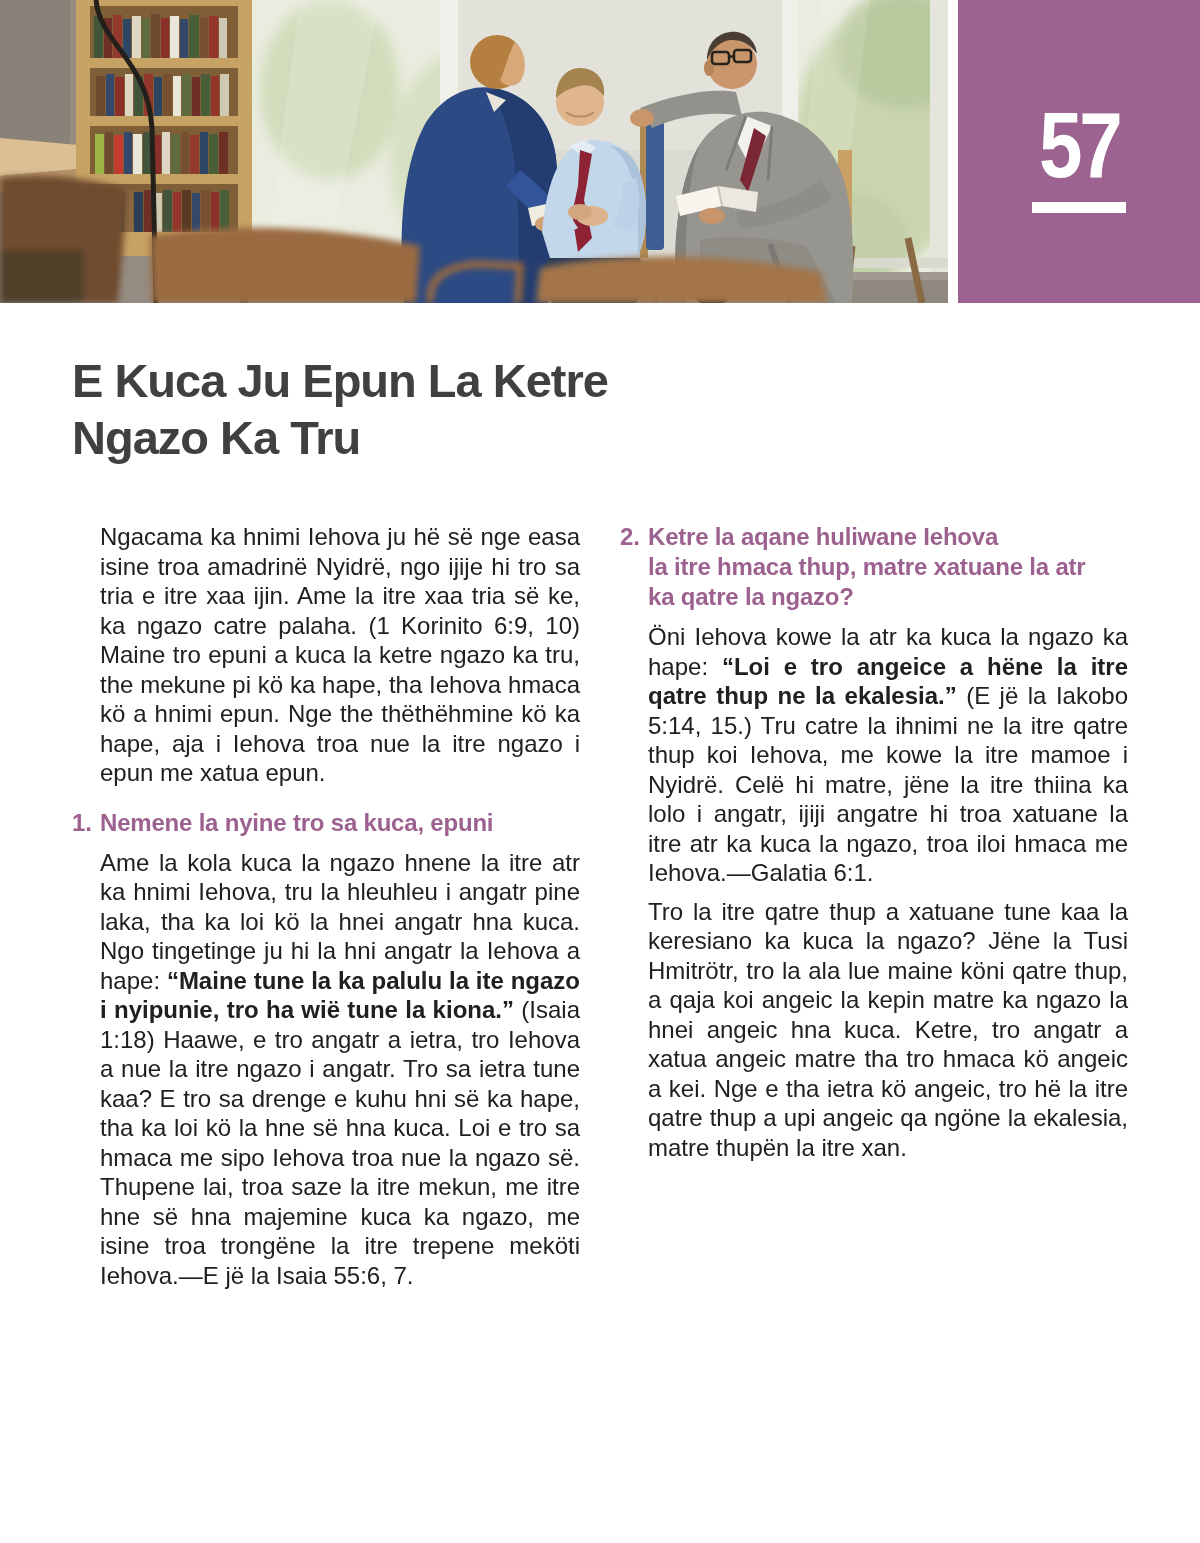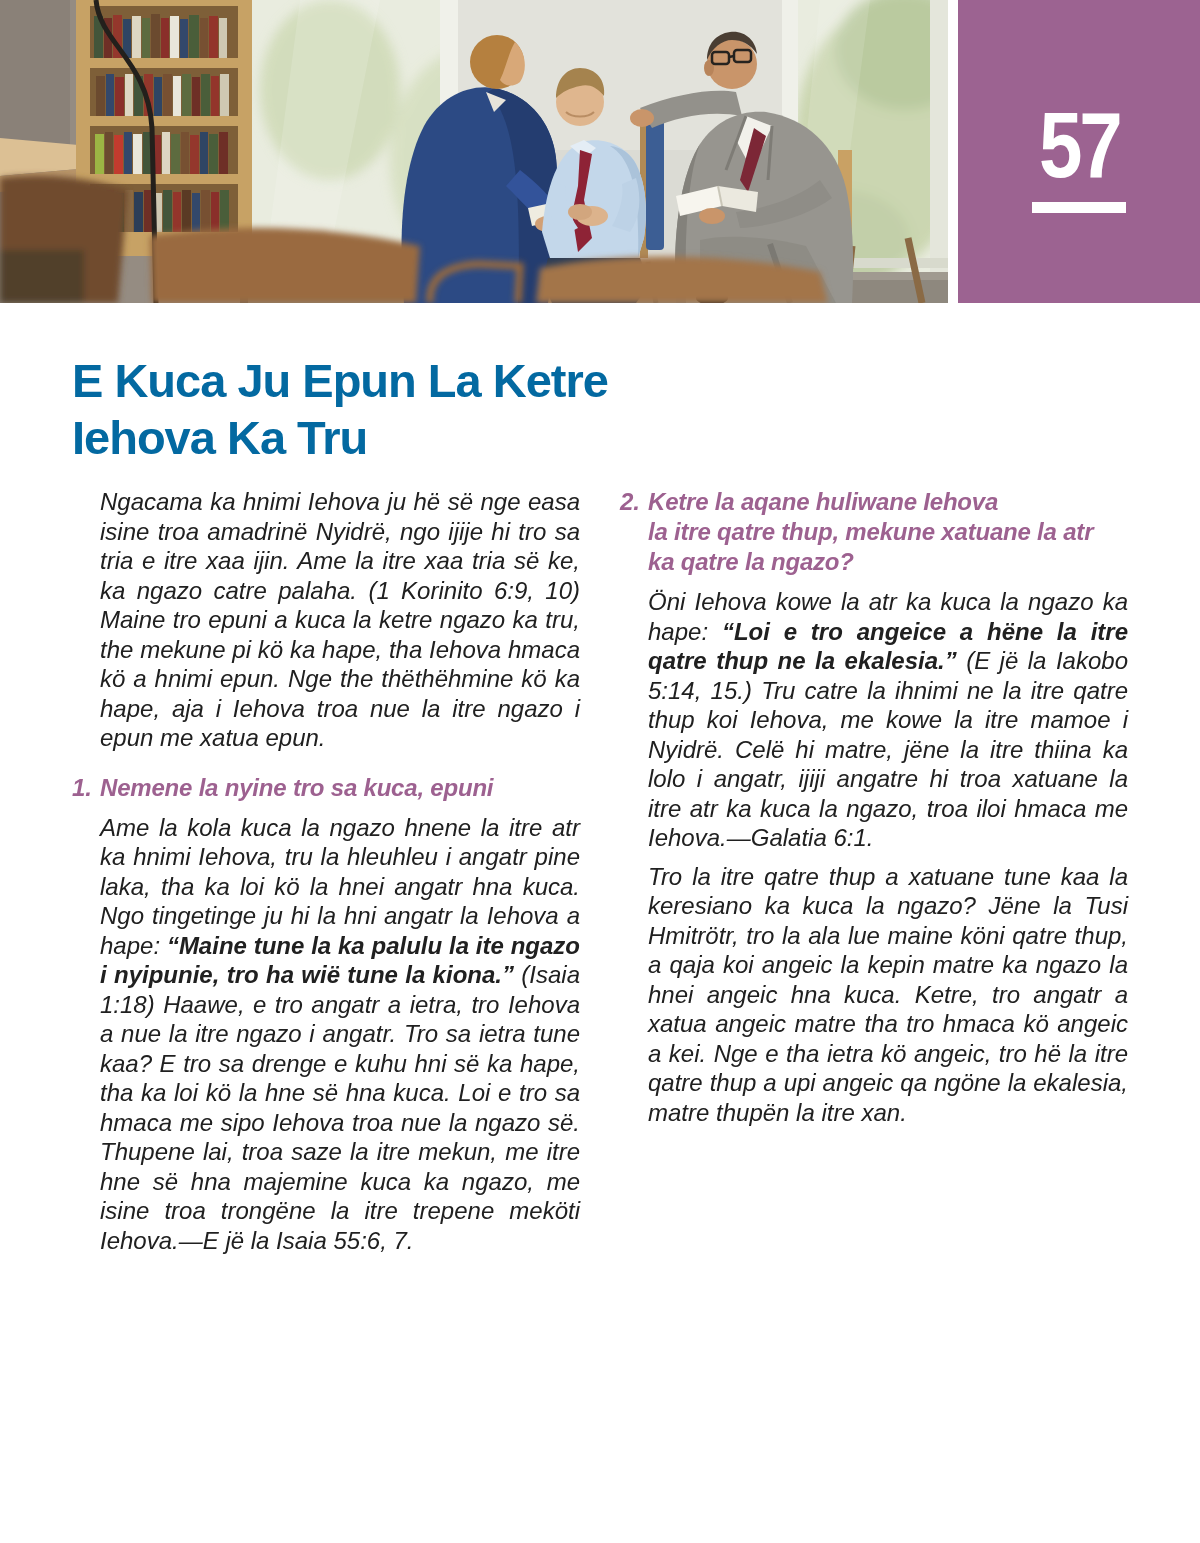--- a/index.html
+++ b/index.html
@@ -20,25 +20,25 @@
   }
   .chapter-number{
     color:#fff;font-size:92px;font-weight:bold;line-height:0.9;
     letter-spacing:-4px;transform:scaleX(.85);
   }
   .chapter-rule{width:94px;height:11px;background:#fff;margin-top:16px;}
 
   
   .page-title{
     margin:49px 0 0 72px;font-size:47px;line-height:57px;font-weight:bold;
-    color:#0369a1;letter-spacing:-1px;
+    color:#404040;letter-spacing:-1px;
   }
 
   
-  .columns{display:flex;margin:21px 72px 0 72px;font-style:italic;}
+  .columns{display:flex;margin:56px 72px 0 72px;}
   .col{width:508px;box-sizing:border-box;}
   .col-left{margin-right:40px;}
 
   .body-para{
     margin:0 0 9px 0;padding-left:28px;
     font-size:24px;line-height:29.5px;text-align:justify;color:#202020;
   }
   .seg-bold{font-weight:bold;}
 
   .question{
@@ -252,40 +252,40 @@
     </svg>
 
     <div class="chapter-box">
       <div class="chapter-number">57</div>
       <div class="chapter-rule"></div>
     </div>
   </header>
 
   <h1 class="page-title">
       <span class="tline">E Kuca Ju Epun La Ketre</span>
-      <span class="tline">Iehova Ka Tru</span>
+      <span class="tline">Ngazo Ka Tru</span>
     </h1>
 
   <div class="columns">
 
     <div class="col col-left">
       <p class="body-para"><span>Ngacama ka hnimi Iehova ju hë së nge easa isine troa amadrinë Nyidrë, ngo ijije hi tro sa tria e itre xaa ijin. Ame la itre xaa tria së ke, ka ngazo catre palaha. (1 Korinito 6:9, 10) Maine tro epuni a kuca la ketre ngazo ka tru, the mekune pi kö ka hape, tha Iehova hmaca kö a hnimi epun. Nge the thëthëhmine kö ka hape, aja i Iehova troa nue la itre ngazo i epun me xatua epun.</span></p>
 
       <div class="question">
         <span class="qnum">1.</span>
         <span class="qtext"><span class="tline">Nemene la nyine tro sa kuca, epuni</span></span>
       </div>
 
       <p class="body-para"><span>Ame la kola kuca la ngazo hnene la itre atr ka hnimi Iehova, tru la hleuhleu i angatr pine laka, tha ka loi kö la hnei angatr hna kuca. Ngo tingetinge ju hi la hni angatr la Iehova a hape: </span><span class="seg-bold">“Maine tune la ka palulu la ite ngazo i nyipunie, tro ha wië tune la kiona.”</span><span> (Isaia 1:18) Haawe, e tro angatr a ietra, tro Iehova a nue la itre ngazo i angatr. Tro sa ietra tune kaa? E tro sa drenge e kuhu hni së ka hape, tha ka loi kö la hne së hna kuca. Loi e tro sa hmaca me sipo Iehova troa nue la ngazo së. Thupene lai, troa saze la itre mekun, me itre hne së hna majemine kuca ka ngazo, me isine troa trongëne la itre trepene meköti Iehova.—E jë la Isaia 55:6, 7.</span></p>
     </div>
 
     <div class="col col-right">
       <div class="question first">
         <span class="qnum">2.</span>
-        <span class="qtext"><span class="tline">Ketre la aqane huliwane Iehova</span><span class="tline">la itre qatre thup, mekune xatuane la atr</span><span class="tline">ka qatre la ngazo?</span></span>
+        <span class="qtext"><span class="tline">Ketre la aqane huliwane Iehova</span><span class="tline">la itre hmaca thup, matre xatuane la atr</span><span class="tline">ka qatre la ngazo?</span></span>
       </div>
 
       <p class="body-para"><span>Öni Iehova kowe la atr ka kuca la ngazo ka hape: </span><span class="seg-bold">“Loi e tro angeice a hëne la itre qatre thup ne la ekalesia.”</span><span> (E jë la Iakobo 5:14, 15.) Tru catre la ihnimi ne la itre qatre thup koi Iehova, me kowe la itre mamoe i Nyidrë. Celë hi matre, jëne la itre thiina ka lolo i angatr, ijiji angatre hi troa xatuane la itre atr ka kuca la ngazo, troa iloi hmaca me Iehova.—Galatia 6:1.</span></p>
 
       <p class="body-para"><span>Tro la itre qatre thup a xatuane tune kaa la keresiano ka kuca la ngazo? Jëne la Tusi Hmitrötr, tro la ala lue maine köni qatre thup, a qaja koi angeic la kepin matre ka ngazo la hnei angeic hna kuca. Ketre, tro angatr a xatua angeic matre tha tro hmaca kö angeic a kei. Nge e tha ietra kö angeic, tro hë la itre qatre thup a upi angeic qa ngöne la ekalesia, matre thupën la itre xan.</span></p>
     </div>
 
   </div>
 </div>
 

